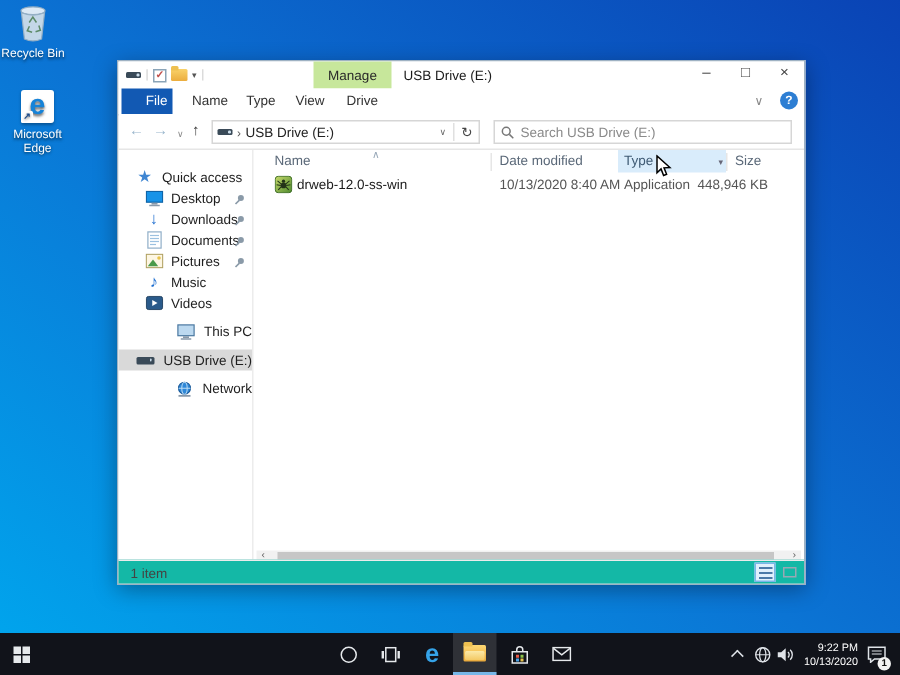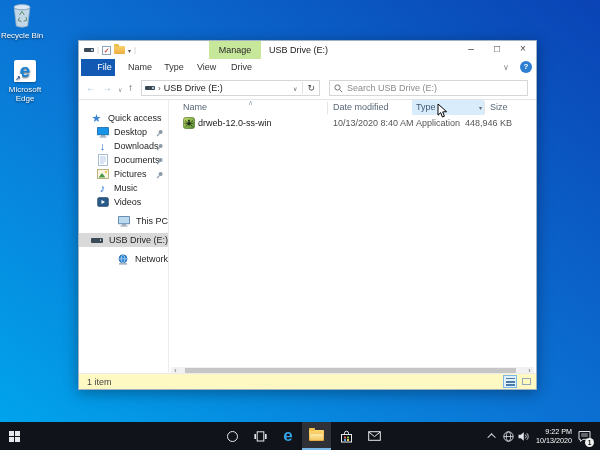--- a/index.html
+++ b/index.html
@@ -98,21 +98,21 @@
   .frow .c-type { left:246px; }
   .frow .c-size { left:295px; width:62px; text-align:left; }
 
   
   .hscroll { position:absolute; left:92px; right:2px; top:326px; height:8px; background:#f1f1f1; display:flex; align-items:center; }
   .hscroll .arr { width:9px; text-align:center; font-size:7px; color:#666; line-height:8px; }
   .hscroll .track { flex:1; position:relative; height:8px; }
   .hscroll .thumb { position:absolute; left:5px; right:9px; top:0.5px; height:7px; background:#c6c6c6; }
 
   
-  .statusbar { position:absolute; left:0; right:0; bottom:0; height:16px; background:#fef9c3; border-top:1px solid #ebebeb; }
+  .statusbar { position:absolute; left:0; right:0; bottom:0; height:16px; background:#14b8a6; border-top:1px solid #ebebeb; }
   .status-items { position:absolute; left:8px; top:3px; color:#444; }
   .view-toggles { position:absolute; right:3px; top:1px; display:flex; gap:2px; }
   .vt { width:14px; height:13px; display:flex; align-items:center; justify-content:center; }
   .vt.active { background:#e0f0fc; border:1px solid #7ab6e8; }
   .vt-details { width:9px; height:8px;
     background:repeating-linear-gradient(to bottom, #4a7aa8 0 1.4px, transparent 1.4px 3.2px); }
   .vt-icons { width:9px; height:7px; border:1px solid #98a8b4; }
 
   
   .cursor { position:absolute; left:358px; top:62px; z-index:60; }

